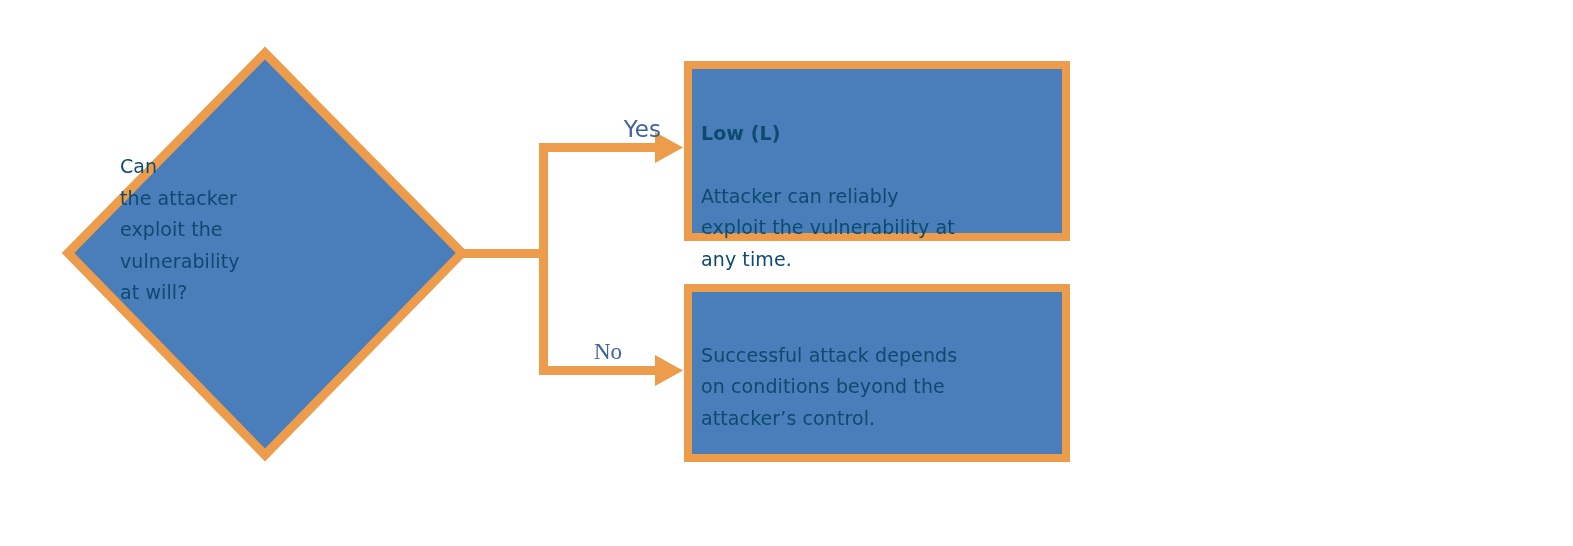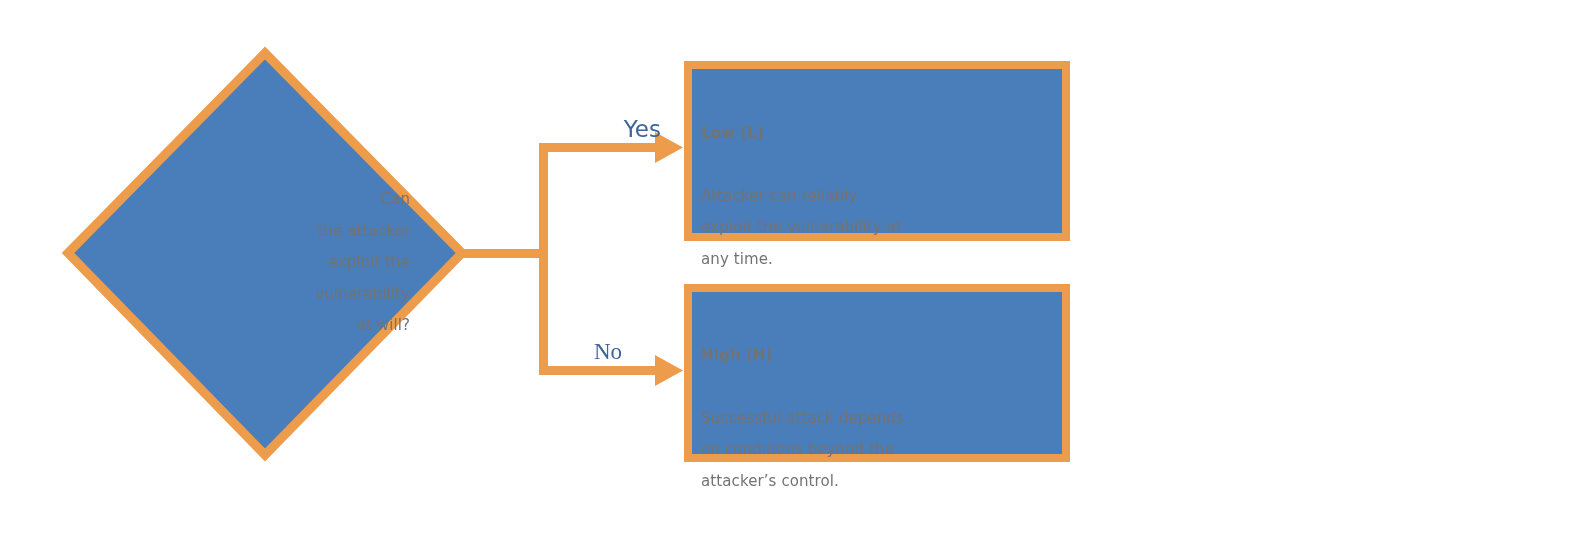--- a/index.html
+++ b/index.html
@@ -27,32 +27,32 @@
     position: absolute;
     left: 0;
     top: 0;
     width: 1573px;
     height: 546px;
   }
 
   
   .node-text {
     position: absolute;
-    color: #737373;
-    font-size: 15px;
+    color: #0c4a6e;
+    font-size: 19px;
     line-height: 31.5px;
     white-space: pre-line;
     letter-spacing: 0.1px;
   }
 
   #decision-text {
     left: 120px;
-    top: 184px;
+    top: 151px;
     width: 290px;
-    text-align: right;
+    text-align: left;
   }
 
   .outcome-text {
     left: 701px;
     width: 352px;
     text-align: left;
   }
   #outcome-low-text  { top: 86px; }
   #outcome-high-text { top: 308px; }
 
@@ -124,21 +124,20 @@
 at will?</div>
 
   <div class="node-text outcome-text" id="outcome-low-text">
     <span class="outcome-heading">Low (L)</span>
     <span class="outcome-body">Attacker can reliably
 exploit the vulnerability at
 any time.</span>
   </div>
 
   <div class="node-text outcome-text" id="outcome-high-text">
-    <span class="outcome-heading">High (H)</span>
     <span class="outcome-body">Successful attack depends
 on conditions beyond the
 attacker’s control.</span>
   </div>
 
   <div class="edge-label" id="edge-label-yes">Yes</div>
 
   <div class="edge-label" id="edge-label-no">No</div>
 
 </div>

